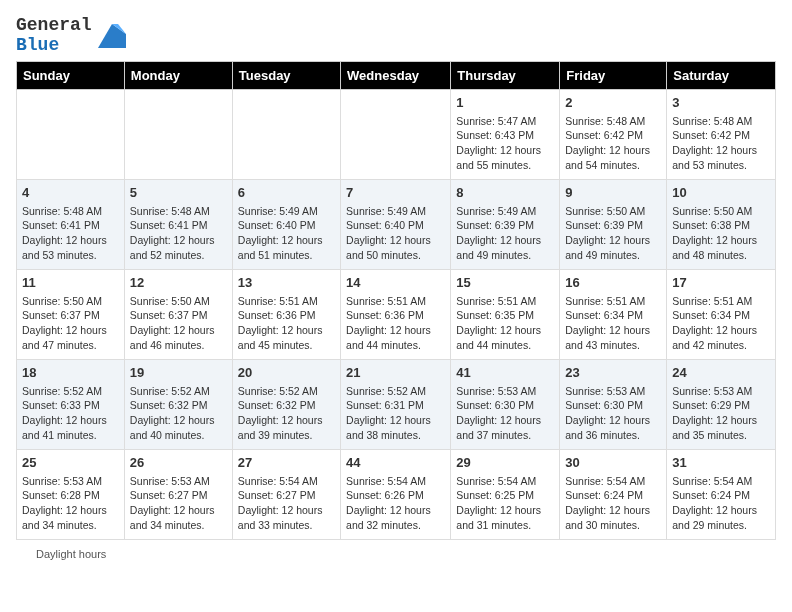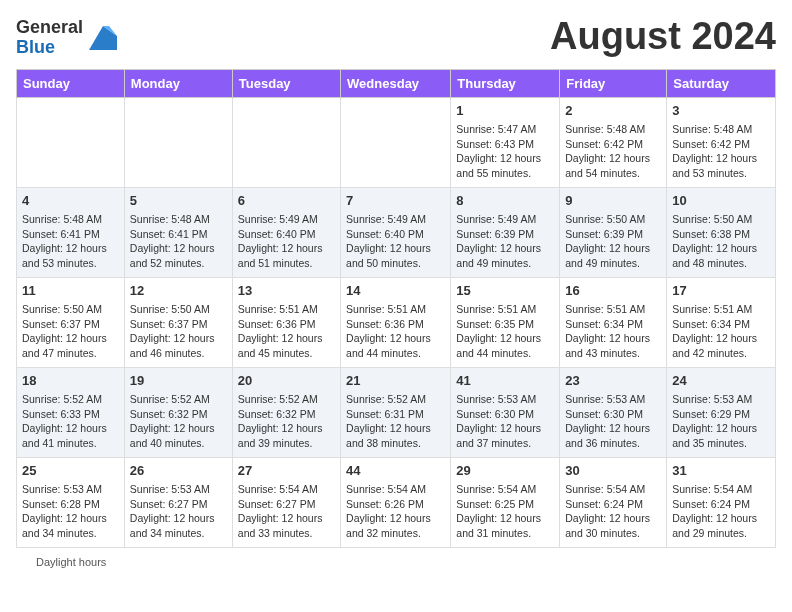--- a/index.html
+++ b/index.html
@@ -6,22 +6,23 @@
     body {
       font-family: Arial, sans-serif;
       background: #fff;
       width: 792px;
       min-height: 612px;
       padding: 16px;
     }
     .header {
       display: flex;
       justify-content: space-between;
-      align-items: flex-end;
-      margin-bottom: 11px;
+      align-items: center;
+      margin-bottom: 5px;
+      font-family: Liberation Mono, monospace;
     }
     .logo {
       display: flex;
       align-items: center;
     }
     .logo-text {
       font-size: 18px;
       font-weight: bold;
       line-height: 1.1;
     }
@@ -45,21 +46,21 @@
       font-size: 16px;
       color: #333;
       font-weight: normal;
     }
     table {
       width: 100%;
       border-collapse: collapse;
       font-size: 11px;
     }
     thead tr th {
-      background-color: #8b5cf6;
+      background-color: #000000;
       color: #fff;
       text-align: left;
       padding: 6px 6px;
       font-size: 13px;
       font-weight: bold;
       border: 1px solid #ccc;
     }
     tbody tr td {
       border: 1px solid #ddd;
       vertical-align: top;
@@ -105,21 +106,20 @@
         <span class="logo-general">General</span><br>
         <span class="logo-blue">Blue</span>
       </div>
     </div>
     <svg class="logo-icon" viewBox="0 0 32 32">
       <polygon points="4,28 18,4 32,14 32,28" fill="#2a7dc9"></polygon>
       <polygon points="18,4 32,14 24,4" fill="#5aafff"></polygon>
     </svg>
   </div>
   <div class="title-block">
-    <div class="main-title">August 2024</div>
   </div>
 </div>
 
 <table>
   <thead>
     <tr>
     <th>Sunday</th>
         <th>Monday</th>
         <th>Tuesday</th>
         <th>Wednesday</th>

